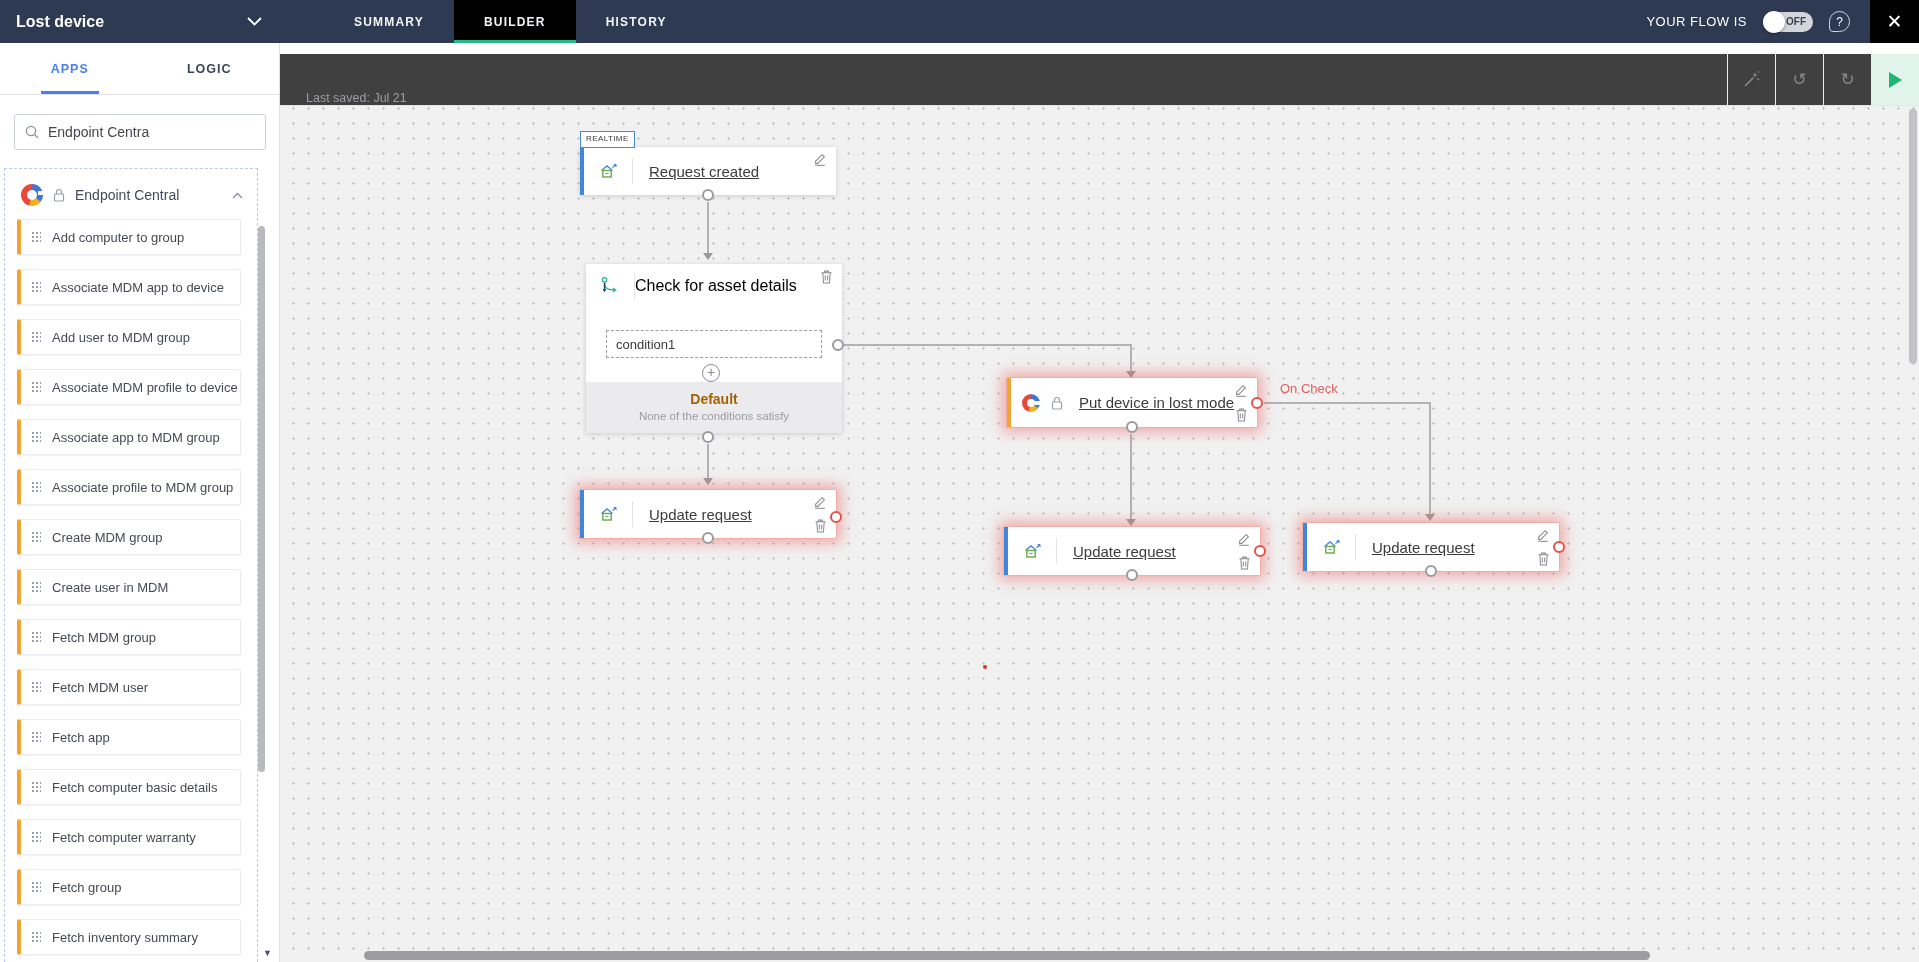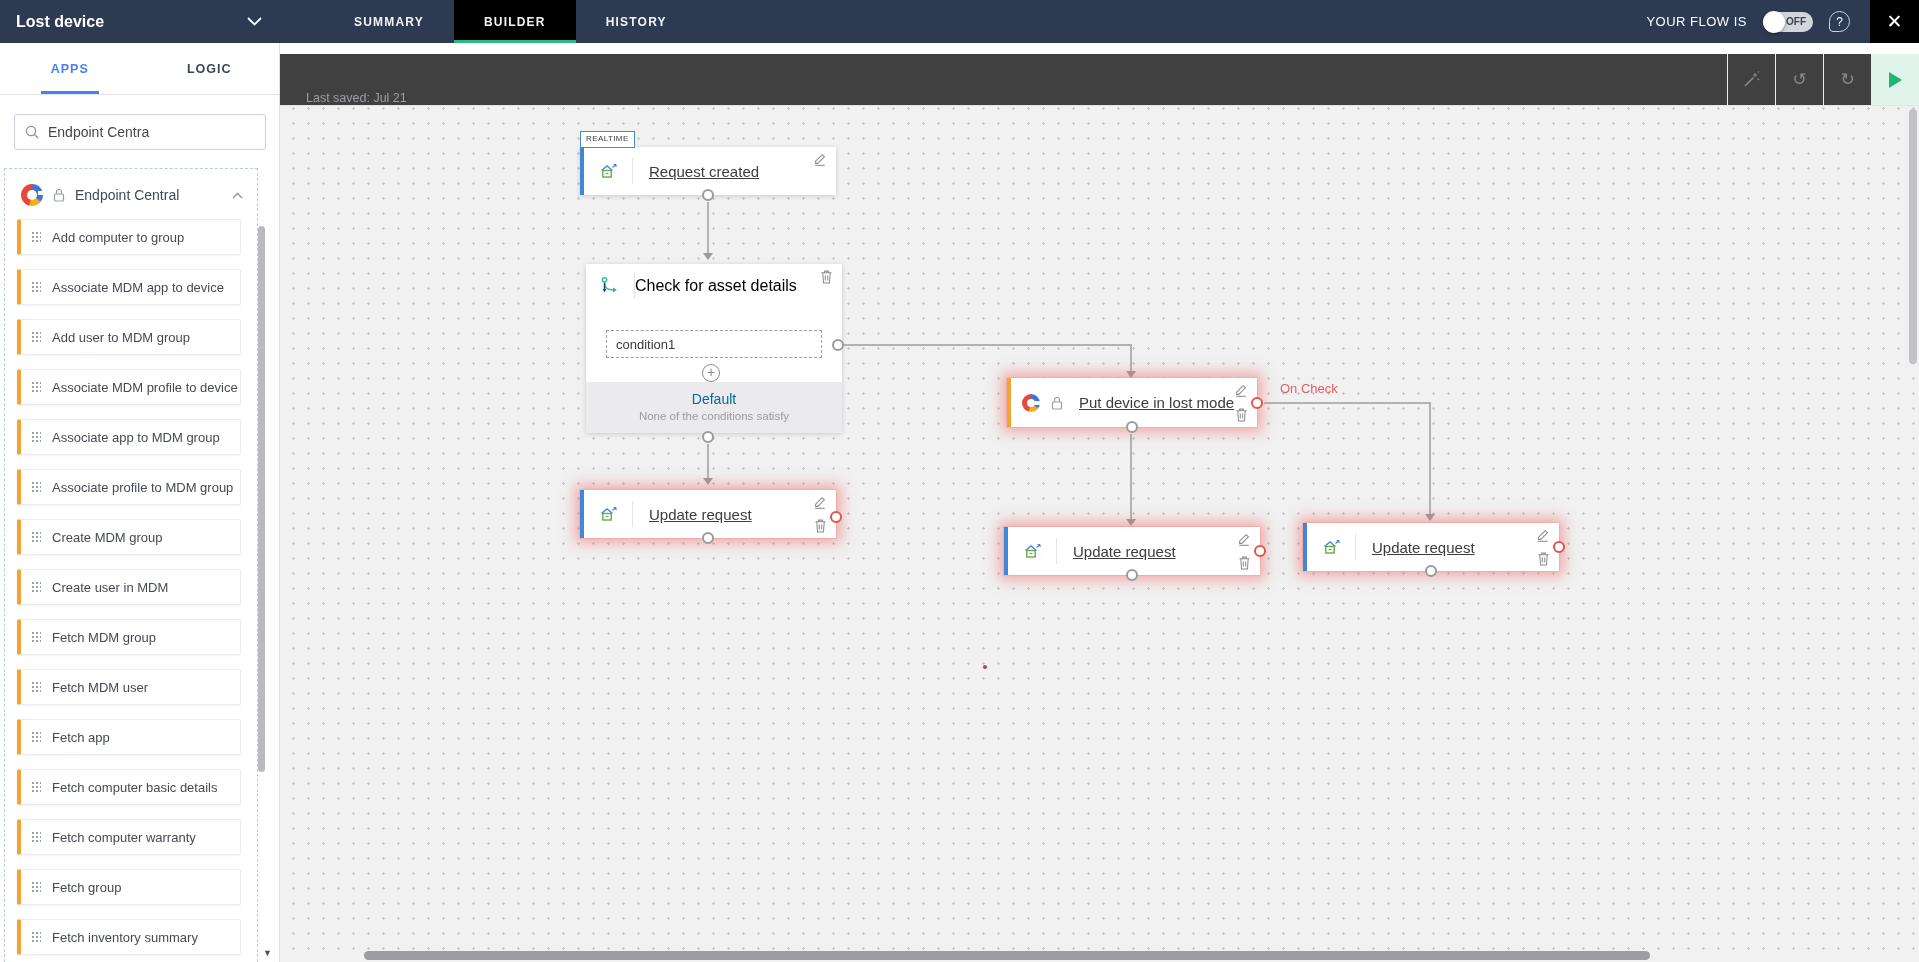--- a/index.html
+++ b/index.html
@@ -60,21 +60,21 @@
   .tools.single { justify-content:flex-start; }
   .tools svg { cursor:pointer; }
 
   .badge { position:absolute; left:300px; top:36px; height:17px; padding:2px 5px; background:#fff; border:1px solid #4a86d8; font-size:8px; letter-spacing:.4px; color:#3c3c40; z-index:11; }
 
   .decision-box { position:absolute; left:300px; top:169px; width:256px; height:169px; background:#fff; box-shadow:0 1px 5px rgba(0,0,0,.16); z-index:10;margin-left:6px; }
   .decision-head { height:44px; display:flex; align-items:center; position:relative; }
   .cond-box { position:absolute; left:20px; top:66px; width:216px; height:28px; border:1px dashed #9aa0a6; background:#fff; display:flex; align-items:center; padding-left:9px; font-size:13px; color:#3a3a3e; cursor:pointer; }
   .plus-btn { position:absolute; left:116px; top:100px; width:18px; height:18px; border:1.5px solid #8a8a8f; border-radius:50%; color:#8a8a8f; font-size:14px; line-height:15px; text-align:center; cursor:pointer; background:#fff; }
   .default-sec { position:absolute; left:0; top:118px; width:256px; height:51px; background:#ebebed; text-align:center; padding-top:9px; cursor:pointer; }
-  .default-title { font-size:14px; font-weight:normal; color:#0369a1; }
+  .default-title { font-size:14px; font-weight:bold; color:#a16207; }
   .default-sub { font-size:11.5px; color:#9b9ba1; margin-top:3px; }
 
   .dot { position:absolute; width:12px; height:12px; border:2px solid #9b9b9f; background:#fff; border-radius:50%; z-index:15; }
   .dot.red { border-color:#e0564c; }
   .vline { position:absolute; width:2px; background:#b2b2b6; z-index:5; }
   .hline { position:absolute; height:2px; background:#b2b2b6; z-index:5; }
   .arr-down { position:absolute; width:0; height:0; border-left:5px solid transparent; border-right:5px solid transparent; border-top:7px solid #9b9b9f; z-index:6; }
   .on-error { position:absolute; left:1000px; top:286px; font-size:13px; color:#e06060; z-index:8; }
   .speck { position:absolute; left:703px; top:570px; width:4px; height:4px; background:#cc3b33; border-radius:50%; }
 

